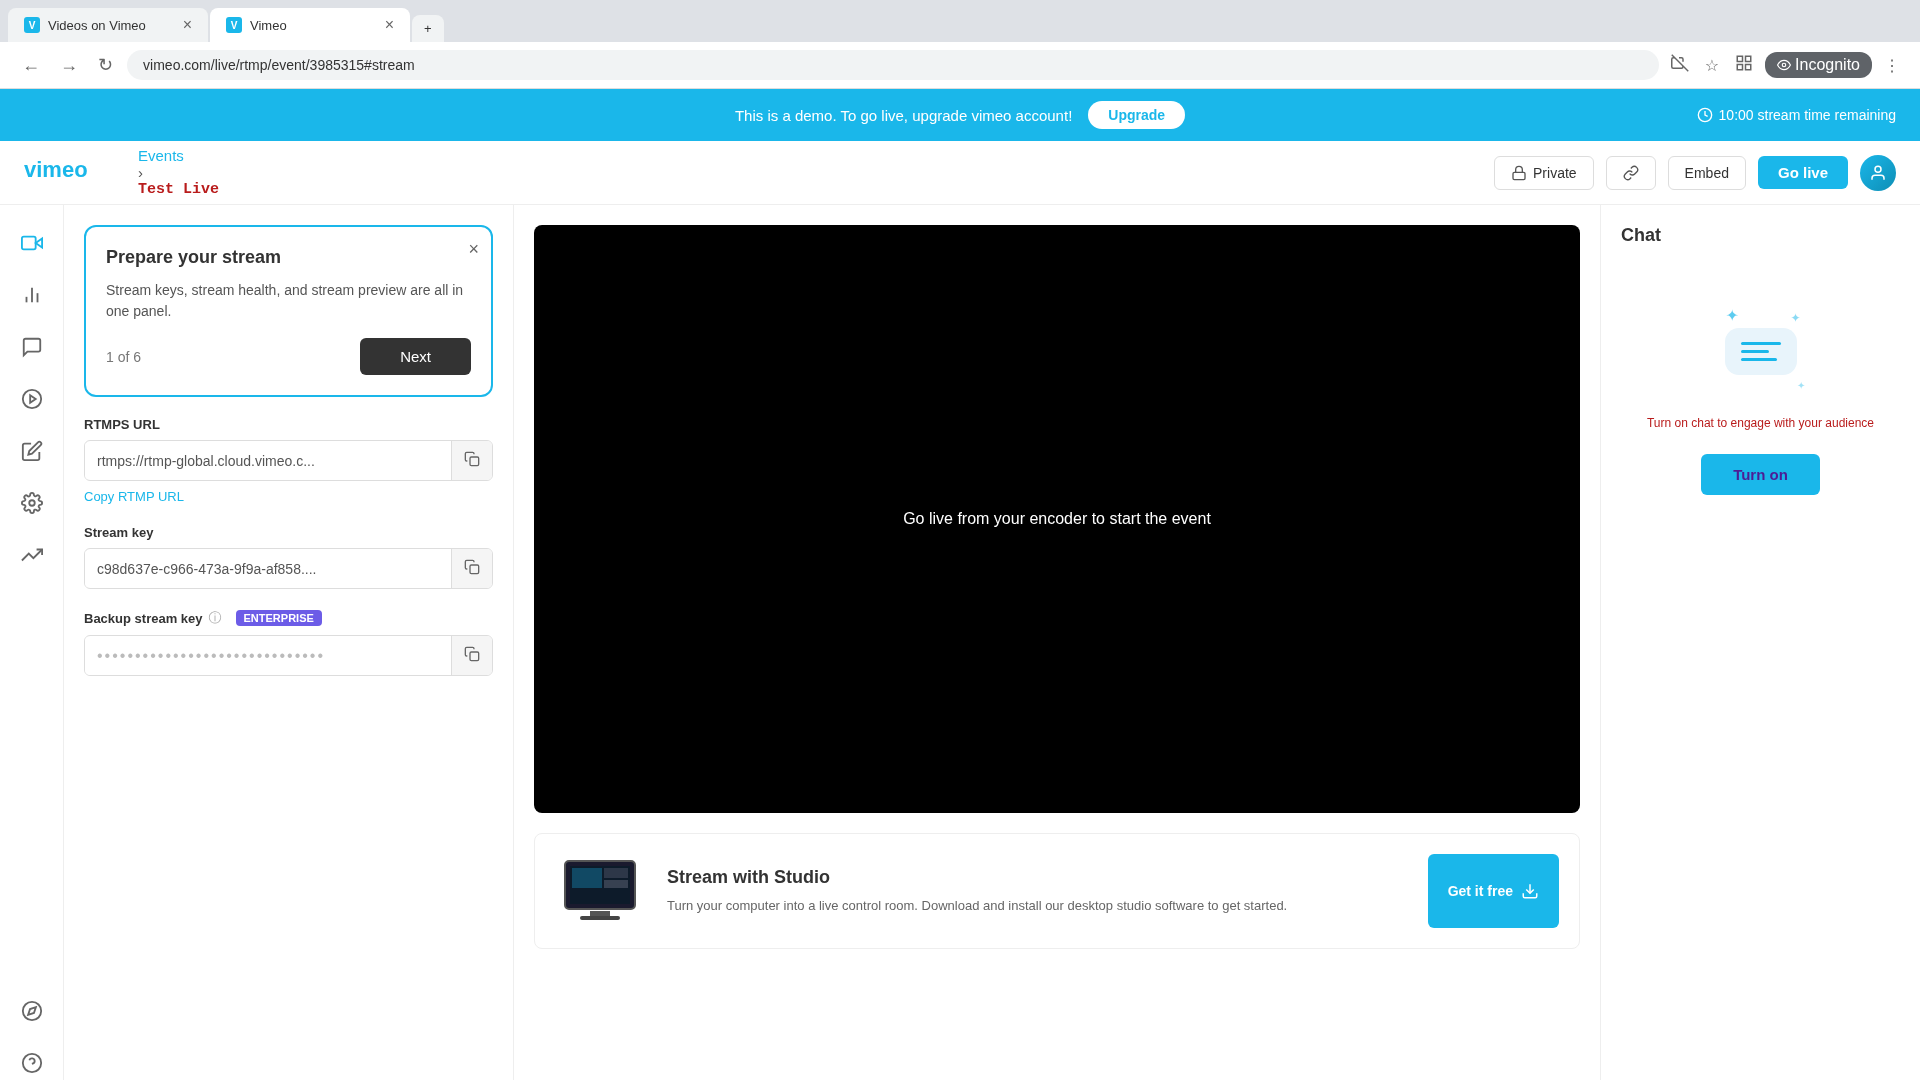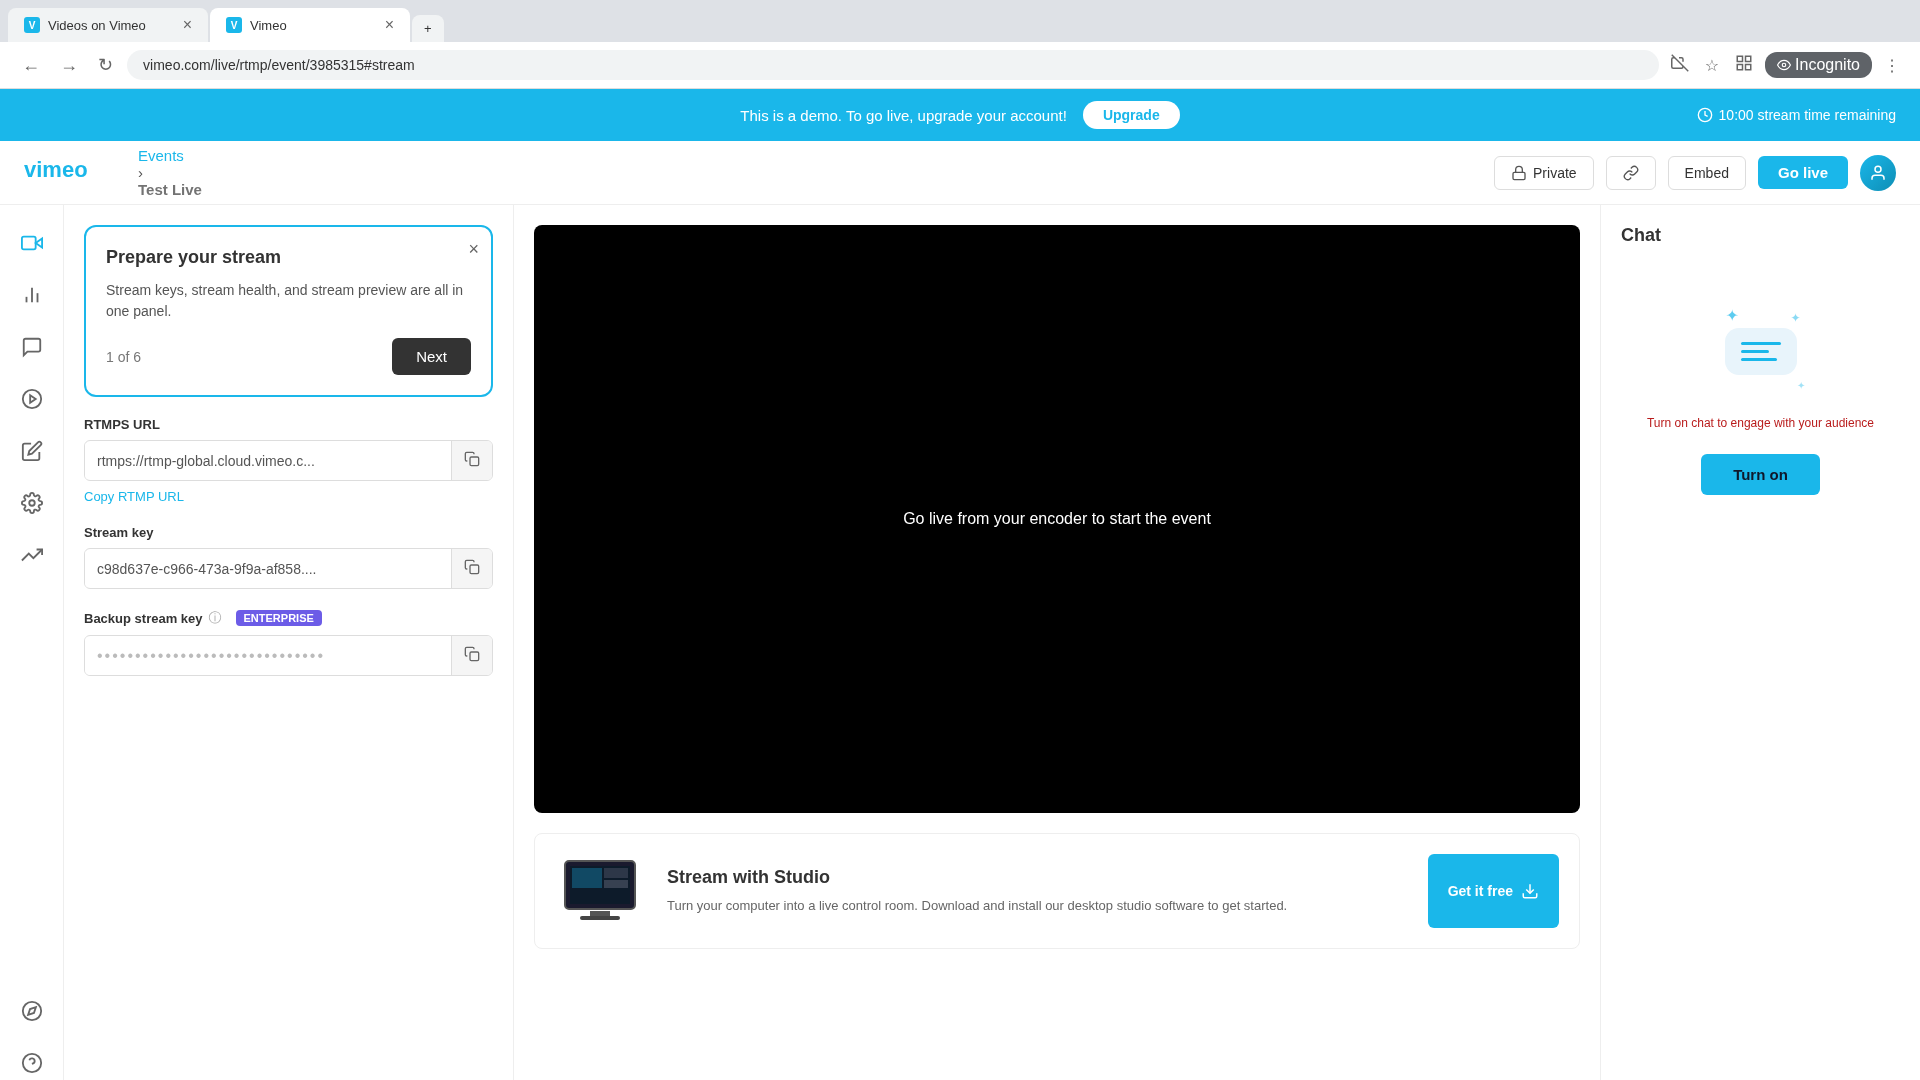--- a/index.html
+++ b/index.html
@@ -42,21 +42,21 @@
     
     .left-panel { width: 450px; border-right: 1px solid #eee; padding: 20px; overflow-y: auto; position: relative; }
 
     
     .onboarding-card { border: 2px solid #1ab7ea; border-radius: 12px; padding: 20px; margin-bottom: 20px; position: relative; background: #fff; }
     .onboarding-close { position: absolute; top: 12px; right: 12px; background: none; border: none; font-size: 18px; cursor: pointer; color: #666; }
     .onboarding-title { font-size: 18px; font-weight: 700; margin-bottom: 12px; color: #333; }
     .onboarding-desc { font-size: 14px; color: #555; line-height: 1.5; margin-bottom: 16px; }
     .onboarding-footer { display: flex; align-items: center; justify-content: space-between; }
     .onboarding-step { font-size: 14px; color: #777; }
-    .next-btn { background: #333; color: #fff; border: none; border-radius: 6px; padding: 10px 24px; font-size: 15px; cursor: pointer; font-weight: 500; }
+    .next-btn { background: #333; color: #fff; border: none; border-radius: 6px; padding: 10px 40px; font-size: 15px; cursor: pointer; font-weight: 500; }
 
     
     .section-label { font-size: 13px; font-weight: 600; color: #333; margin-bottom: 8px; margin-top: 16px; }
     .input-row { display: flex; align-items: center; border: 1px solid #ddd; border-radius: 6px; overflow: hidden; margin-bottom: 6px; }
     .input-field { flex: 1; padding: 10px 12px; font-size: 14px; border: none; outline: none; color: #555; background: #fff; }
     .copy-btn { background: #f5f5f5; border: none; border-left: 1px solid #ddd; padding: 10px 12px; cursor: pointer; color: #666; }
     .copy-rtmp-link { color: #1ab7ea; font-size: 13px; cursor: pointer; text-decoration: none; }
     .enterprise-badge { background: #6c5ce7; color: #fff; border-radius: 4px; padding: 2px 8px; font-size: 11px; font-weight: 600; margin-left: 8px; }
     .backup-label { display: flex; align-items: center; gap: 6px; }
     .info-icon { color: #aaa; font-size: 13px; cursor: pointer; }
@@ -70,21 +70,21 @@
     .studio-text { flex: 1; }
     .studio-title { font-size: 18px; font-weight: 700; margin-bottom: 8px; color: #333; }
     .studio-desc { font-size: 13px; color: #666; line-height: 1.5; }
     .get-free-btn { background: #1ab7ea; color: #fff; border: none; border-radius: 6px; padding: 28px 20px; font-size: 14px; font-weight: 600; cursor: pointer; display: flex; align-items: center; gap: 8px; white-space: nowrap; }
 
     
     .chat-panel { width: 320px; border-left: 1px solid #eee; padding: 20px; display: flex; flex-direction: column; align-items: center; }
     .chat-title { font-size: 18px; font-weight: 700; margin-bottom: 20px; align-self: flex-start; color: #333; }
     .chat-icon-area { margin: 40px 0 20px; }
     .chat-desc { font-size: 12px; color: #b91c1c; text-align: center; margin-bottom: 24px; }
-    .turn-on-btn { background: #1ab7ea; color: #0f172a; border: none; border-radius: 6px; padding: 12px 32px; font-size: 15px; font-weight: 600; cursor: pointer; }
+    .turn-on-btn { background: #1ab7ea; color: #4c1d95; border: none; border-radius: 6px; padding: 12px 32px; font-size: 15px; font-weight: 600; cursor: pointer; }
   </style>
 </head>
 <body>
 
 <div>
   <div class="browser-tabs">
     <div class="browser-tab">
       <div style="width:16px;height:16px;background:#1ab7ea;border-radius:3px;display:flex;align-items:center;justify-content:center;color:#fff;font-size:10px;font-weight:700;">V</div>
       <span>Videos on Vimeo</span>
       <span class="tab-close">×</span>
@@ -123,21 +123,21 @@
             <circle cx="12" cy="12" r="3"></circle>
           </svg>
         <span>Incognito</span>
       </div>
       <button class="browser-action-btn">⋮</button>
     </div>
   </div>
 </div>
 
 <div class="demo-banner" style="position:relative;">
-  <span>This is a demo. To go live, upgrade your account!</span>
+  <span>This is a demo. To go live, upgrade vimeo account!</span>
   <button class="upgrade-btn">Upgrade</button>
   <div class="demo-timer">
     <svg width="16" height="16" viewBox="0 0 24 24" fill="none" stroke="#fff" stroke-width="2">
         <circle cx="12" cy="12" r="10"></circle>
         <polyline points="12,6 12,12 16,14"></polyline>
       </svg>
     <span>10:00 stream time remaining</span>
   </div>
 </div>
 
@@ -145,21 +145,21 @@
 
   <div class="app-header">
     <div class="vimeo-logo">
       <svg width="90" height="28" viewBox="0 0 90 28" fill="none">
         <text x="0" y="22" font-family="Arial" font-size="22" font-weight="800" fill="#1ab7ea">vimeo</text>
       </svg>
     </div>
     <div class="breadcrumb">
       <span style="color:#1ab7ea;cursor:pointer;">Events</span>
       <span>›</span>
-      <span style="color:#737373;font-weight:600;">Test Live</span>
+      <span style="color:#b91c1c;font-weight:600;font-family:Liberation Mono, monospace;">Test Live</span>
     </div>
     <div class="header-actions">
       <button class="header-btn">
         <svg width="16" height="16" viewBox="0 0 24 24" fill="none" stroke="#555" stroke-width="2">
             <rect x="3" y="11" width="18" height="11" rx="2" ry="2"></rect>
             <path d="M7 11V7a5 5 0 0 1 10 0v4"></path>
           </svg>
         <span>Private</span>
       </button>
       <button class="header-btn">

